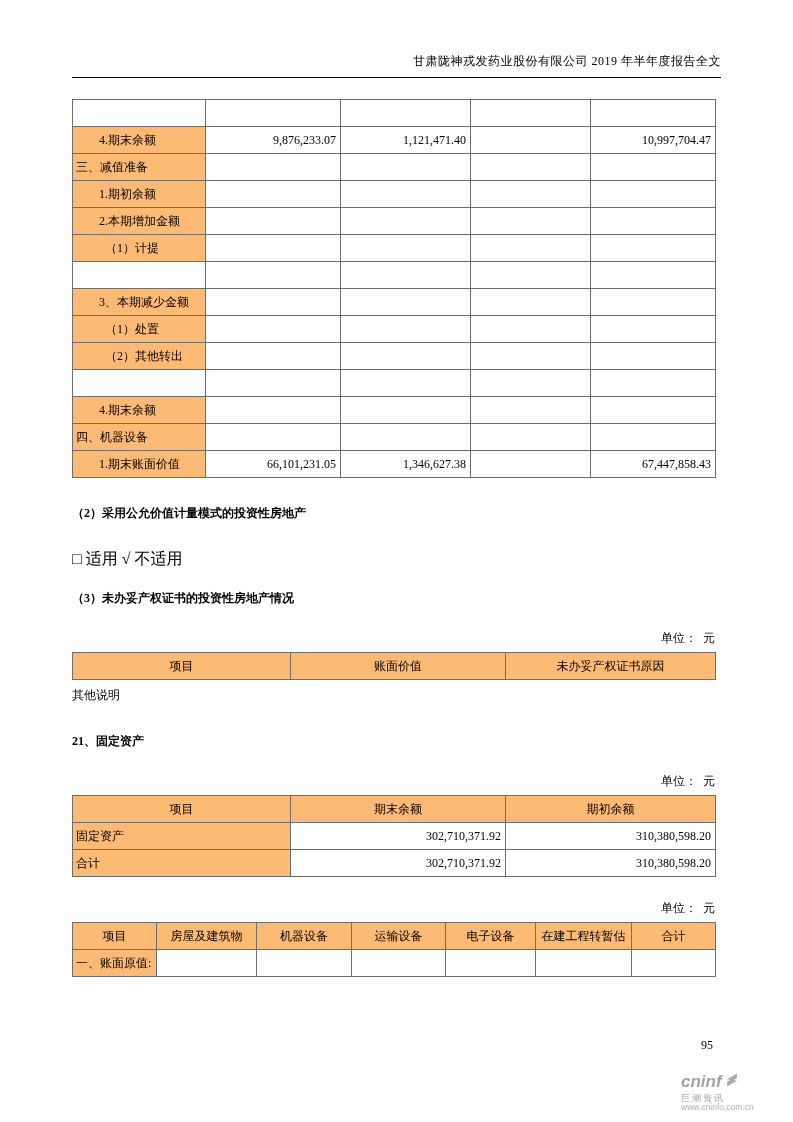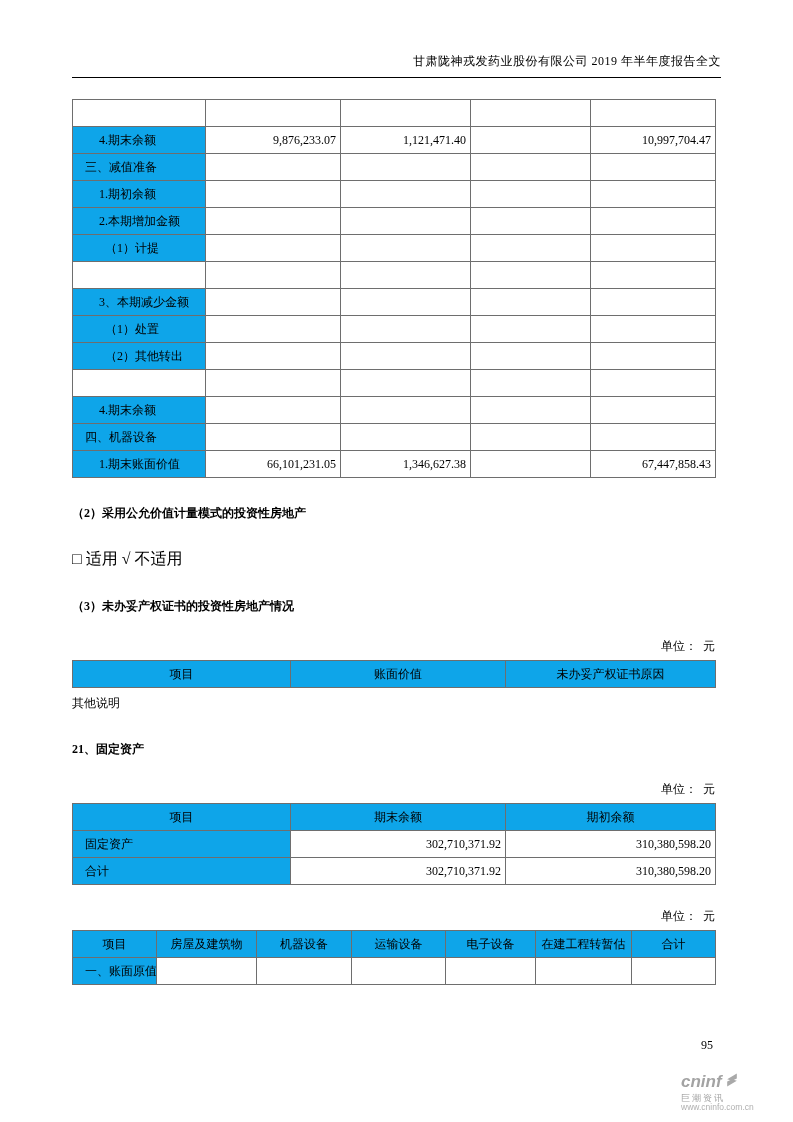--- a/index.html
+++ b/index.html
@@ -9,34 +9,34 @@
     font-family:"Liberation Serif","DejaVu Serif",serif;
     color:#000; font-size:12px;
   }
   .content { position:absolute; left:72px; top:0; width:649px; }
   .doc-header { padding-top:53px; text-align:right; font-size:12px; letter-spacing:0.5px; }
   .rule { border:none; border-top:1px solid #000; margin-top:7px; width:649px; }
 
   table { border-collapse:collapse; table-layout:fixed; width:643px; font-size:12px; }
   td, th { border:1px solid #6e6e6e; height:27px; padding:1px 4px; font-weight:normal;
            overflow:hidden; vertical-align:middle; }
-  .shade { background:#0ea5e9; }
+  .shade { background:#fdba74; }
   .num { text-align:right; }
   .ctr { text-align:center; }
   .lbl { text-align:left; }
-  .ind0 { padding-left:12px; }
+  .ind0 { padding-left:3px; }
   .ind1 { padding-left:26px; }
   .ind2 { padding-left:32px; }
   .nowrap { white-space:nowrap; }
 
   .t1 { margin-top:21px; }
   .h  { font-weight:bold; font-size:12px; }
   .h-sec2 { margin-top:27px; }
   .applicability { margin-top:27px; font-size:16px; }
-  .h-sec3 { margin-top:28px; }
+  .h-sec3 { margin-top:20px; }
   .unit { margin-top:23px; margin-bottom:5px; text-align:right; width:643px;
           font-size:12px; white-space:pre-wrap; }
   .note { margin-top:7px; font-size:12px; }
   .h-sec21 { margin-top:29px; }
   .h-sec21-1 { margin-top:31px; }
 
   .page-number { position:absolute; right:80px; top:1038px; font-size:12px; }
   .site-logo { position:absolute; right:16px; top:1072px; width:96px; color:#a3a3a3;
                font-family:"Liberation Sans","DejaVu Sans",sans-serif; line-height:1.15; }
   .logo-row { display:flex; align-items:center; gap:2px; }

